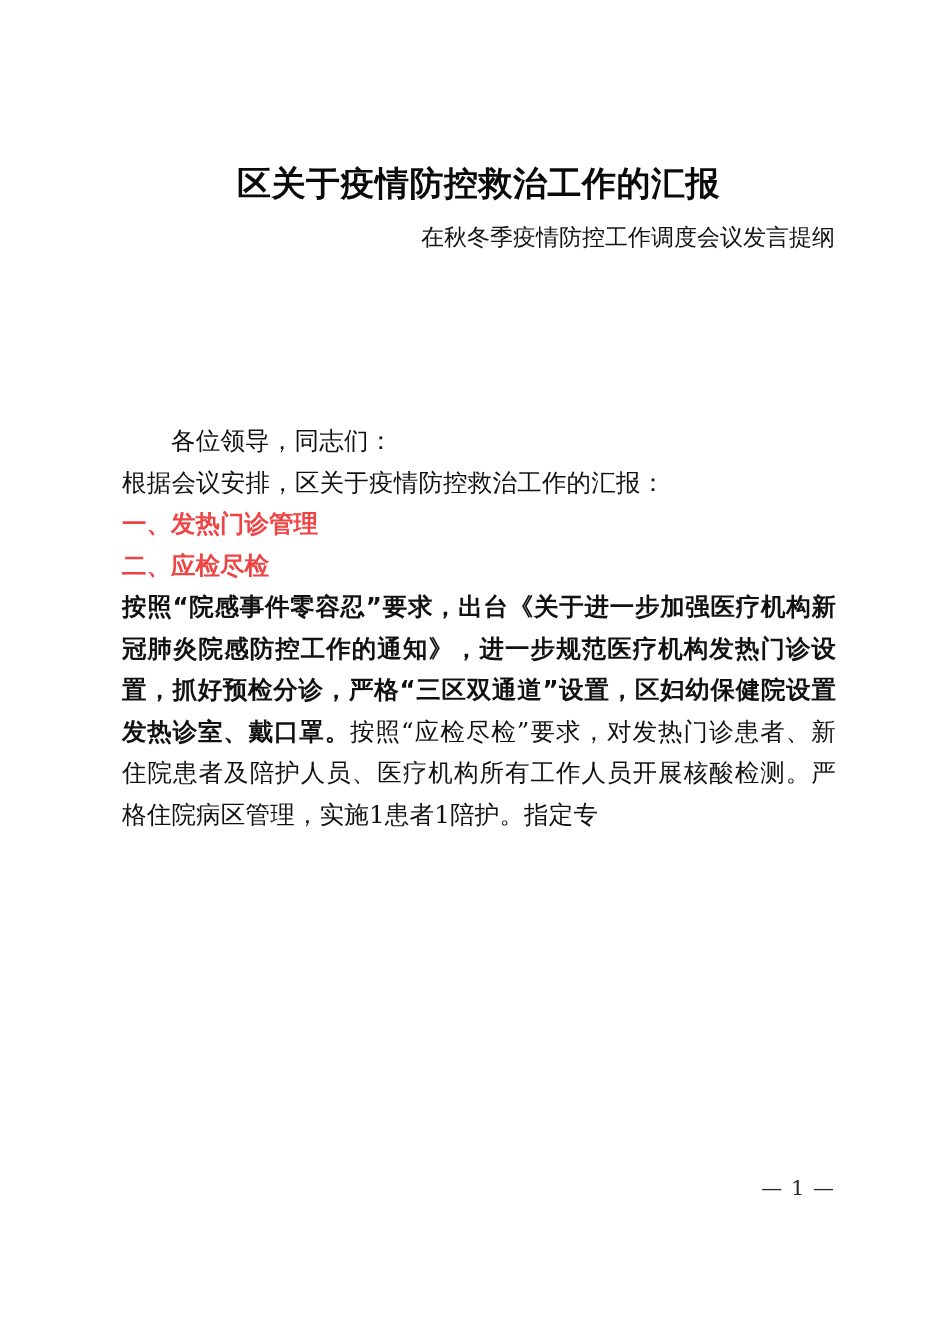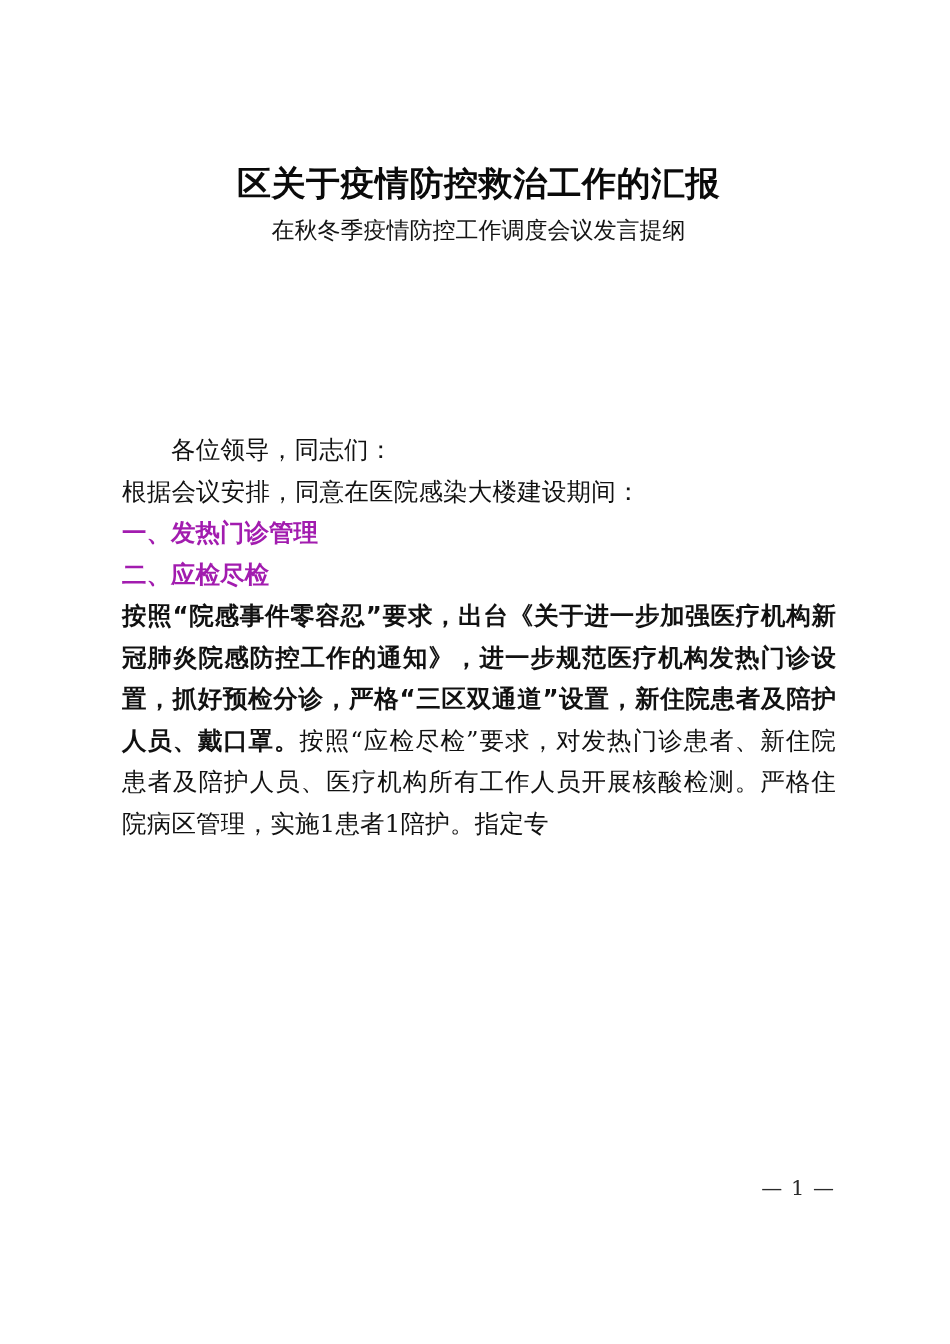--- a/index.html
+++ b/index.html
@@ -40,23 +40,24 @@
     line-height: 46px;
     letter-spacing: 0.5px;
     color: #0a0a0a;
     white-space: nowrap;
   }
   .doc-subtitle {
     font-family: "DejaVu Sans", "Liberation Sans", sans-serif;
     font-weight: 400;
     font-size: 23px;
     line-height: 40px;
-    margin-top: 4px;
+    margin-top: 11px;
     color: #141414;
     white-space: nowrap;
+    text-align: right;
   }
 
   
   .body-block {
     position: absolute;
     left: 122px;
     top: 420px;
     width: 714px;
   }
 
@@ -77,30 +78,29 @@
   }
   
   .bold {
     font-family: "DejaVu Sans", "Liberation Sans", sans-serif;
     font-weight: 700;
     letter-spacing: 0px;
   }
 
   .para.indent {
     text-indent: 2em;
-    margin-top: 9px;
   }
 
   .heading {
     font-family: "DejaVu Sans", "Liberation Sans", sans-serif;
     font-weight: 700;
     font-size: 24.5px;
     line-height: 41.5px;
     margin: 0;
-    color: #a21caf;
+    color: #ef4444;
   }
 
   
   .footer {
     position: absolute;
     left: 122px;
     top: 1173px;
     width: 713px;
     text-align: right;
     font-family: "DejaVu Serif", "Liberation Serif", serif;
@@ -117,26 +117,26 @@
 
   <div class="title-block">
     <div class="doc-title">区关于疫情防控救治工作的汇报</div>
     <div class="doc-subtitle">在秋冬季疫情防控工作调度会议发言提纲</div>
   </div>
 
   <div class="body-block">
 
     <p class="para indent reg">各位领导，同志们：</p>
 
-    <p class="para reg">根据会议安排，同意在医院感染大楼建设期间：</p>
+    <p class="para reg">根据会议安排，区关于疫情防控救治工作的汇报：</p>
 
     <p class="heading">一、发热门诊管理</p>
 
 
     <p class="heading">二、应检尽检</p>
 
-    <p class="para"><span class="bold">按照“院感事件零容忍”要求，出台《关于进一步加强医疗机构新冠肺炎院感防控工作的通知》，进一步规范医疗机构发热门诊设置，抓好预检分诊，严格“三区双通道”设置，新住院患者及陪护人员、戴口罩。</span><span class="reg">按照“应检尽检”要求，对发热门诊患者、新住院患者及陪护人员、医疗机构所有工作人员开展核酸检测。严格住院病区管理，实施1患者1陪护。指定专</span></p>
+    <p class="para"><span class="bold">按照“院感事件零容忍”要求，出台《关于进一步加强医疗机构新冠肺炎院感防控工作的通知》，进一步规范医疗机构发热门诊设置，抓好预检分诊，严格“三区双通道”设置，区妇幼保健院设置发热诊室、戴口罩。</span><span class="reg">按照“应检尽检”要求，对发热门诊患者、新住院患者及陪护人员、医疗机构所有工作人员开展核酸检测。严格住院病区管理，实施1患者1陪护。指定专</span></p>
 
   </div>
 
   <div class="footer">— 1 —</div>
 
 </div>
 
 </body></html>

